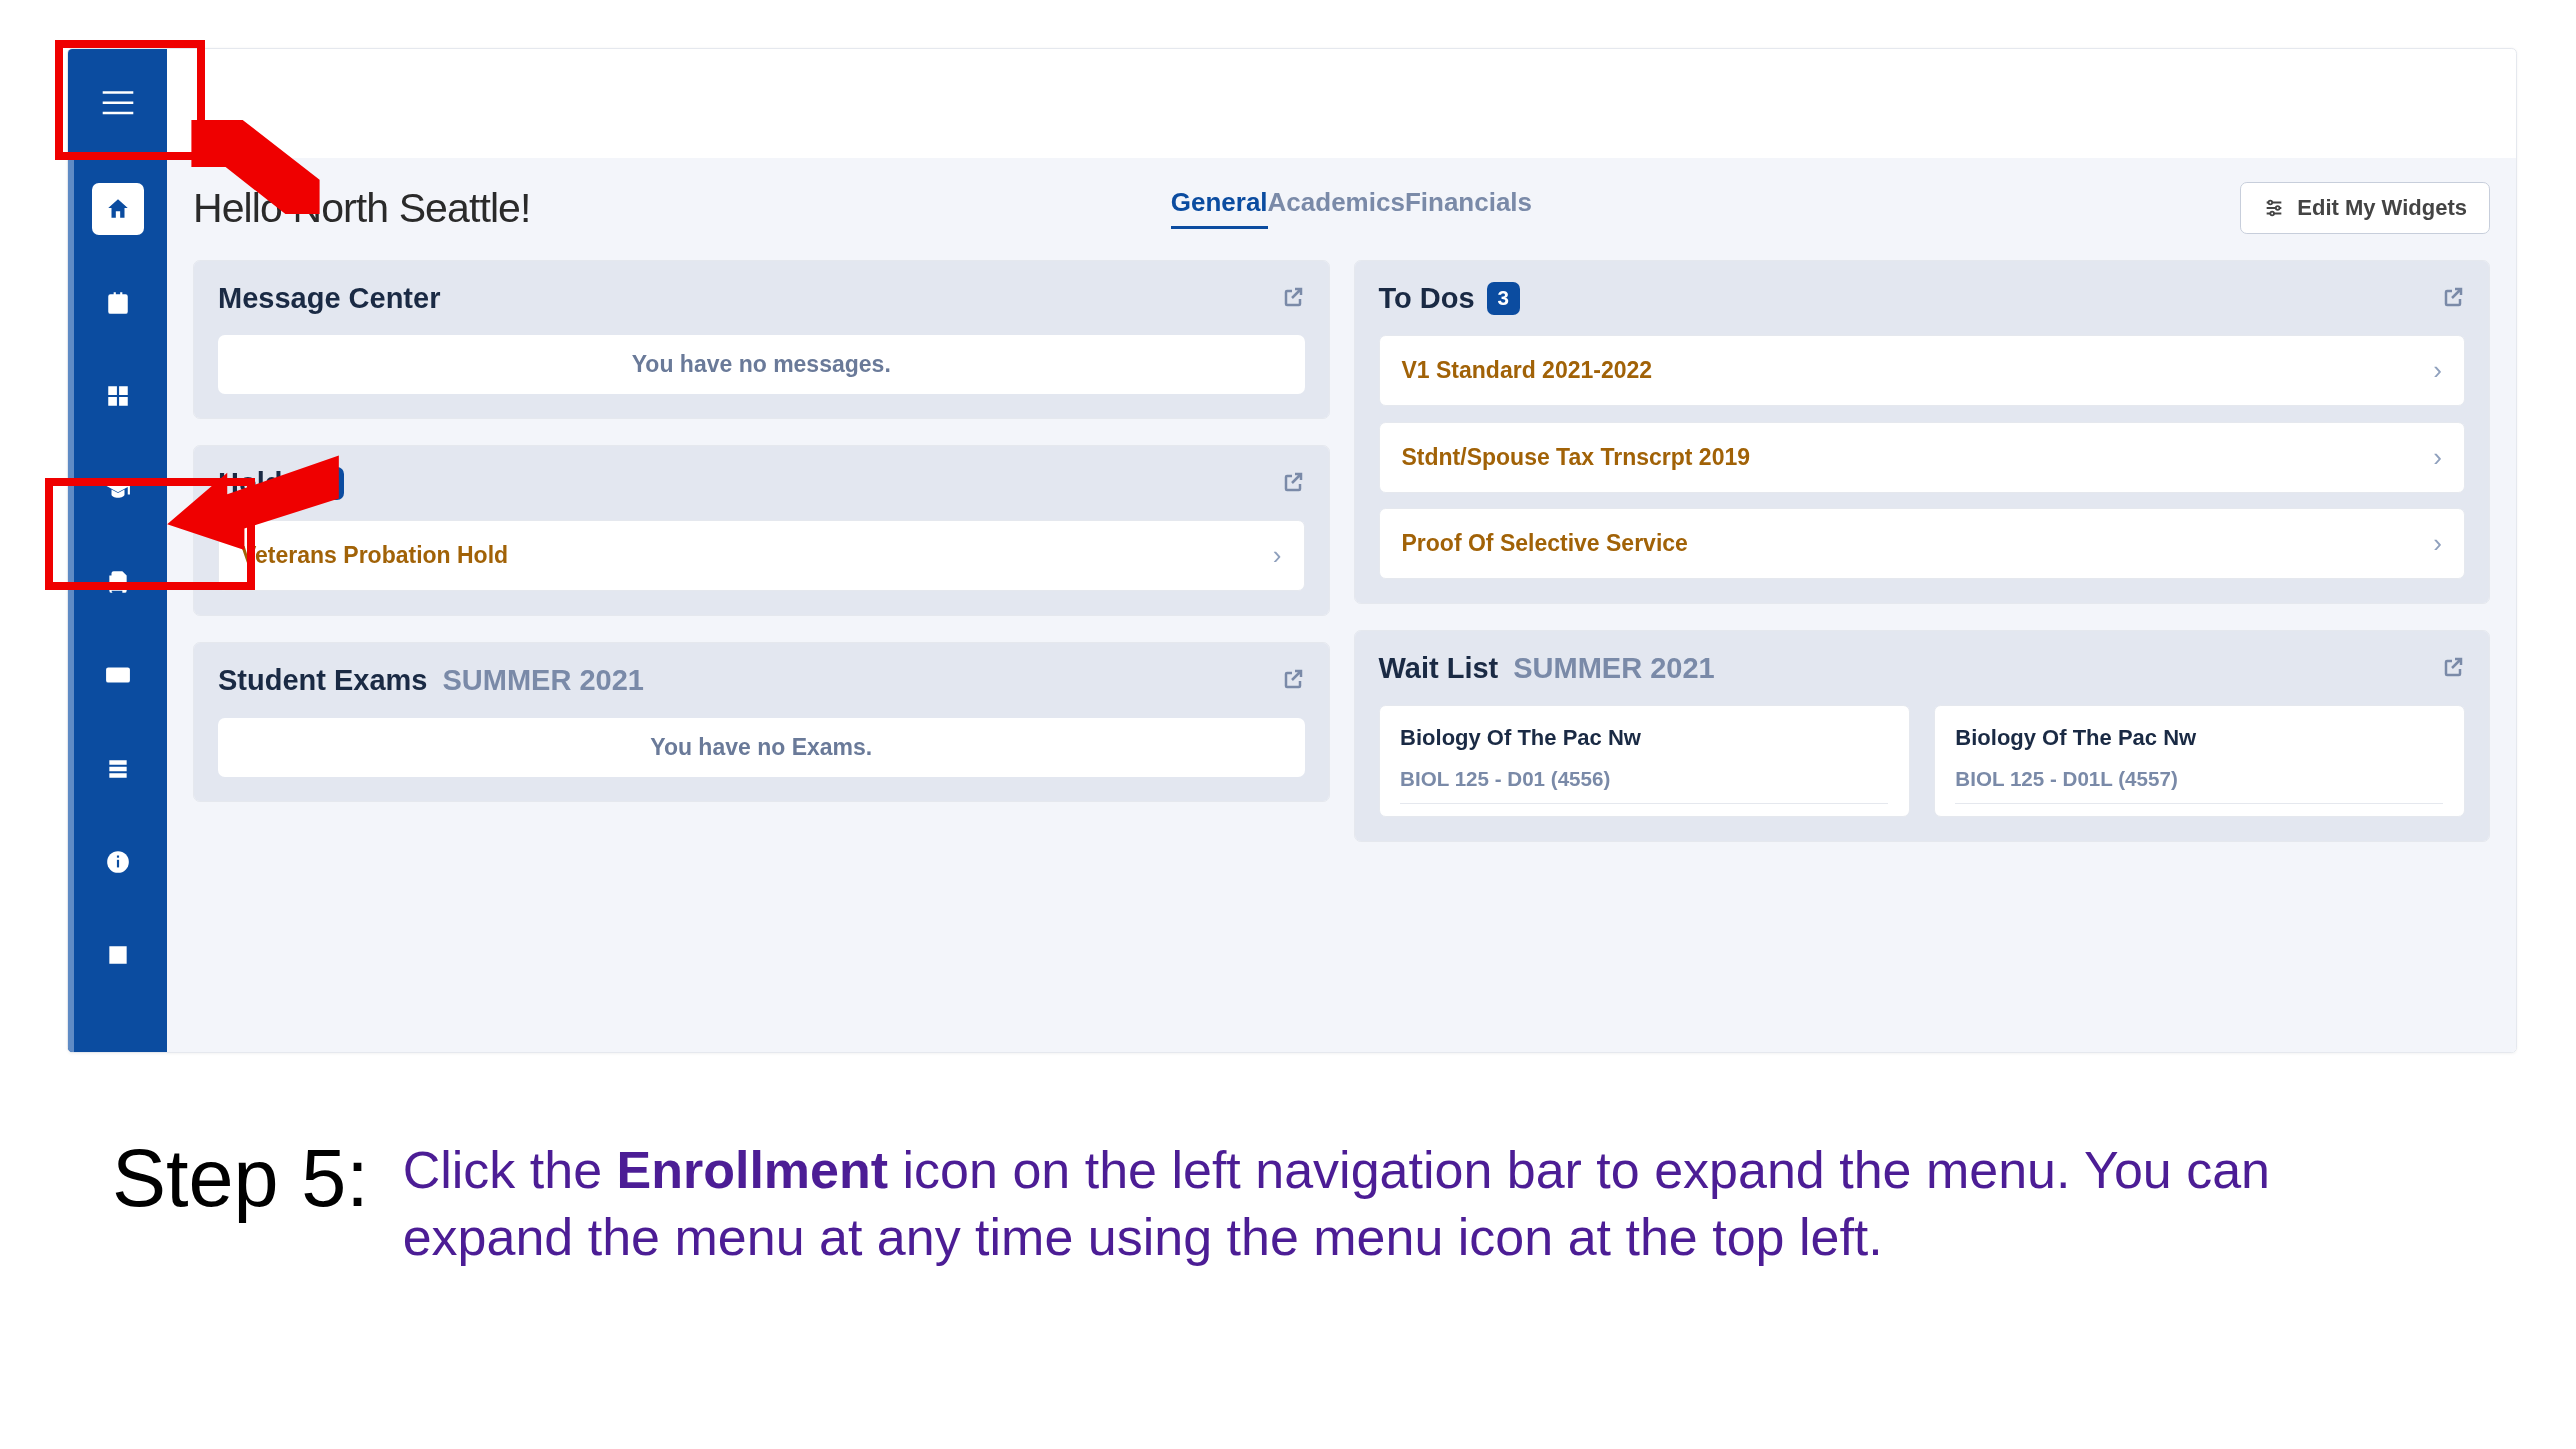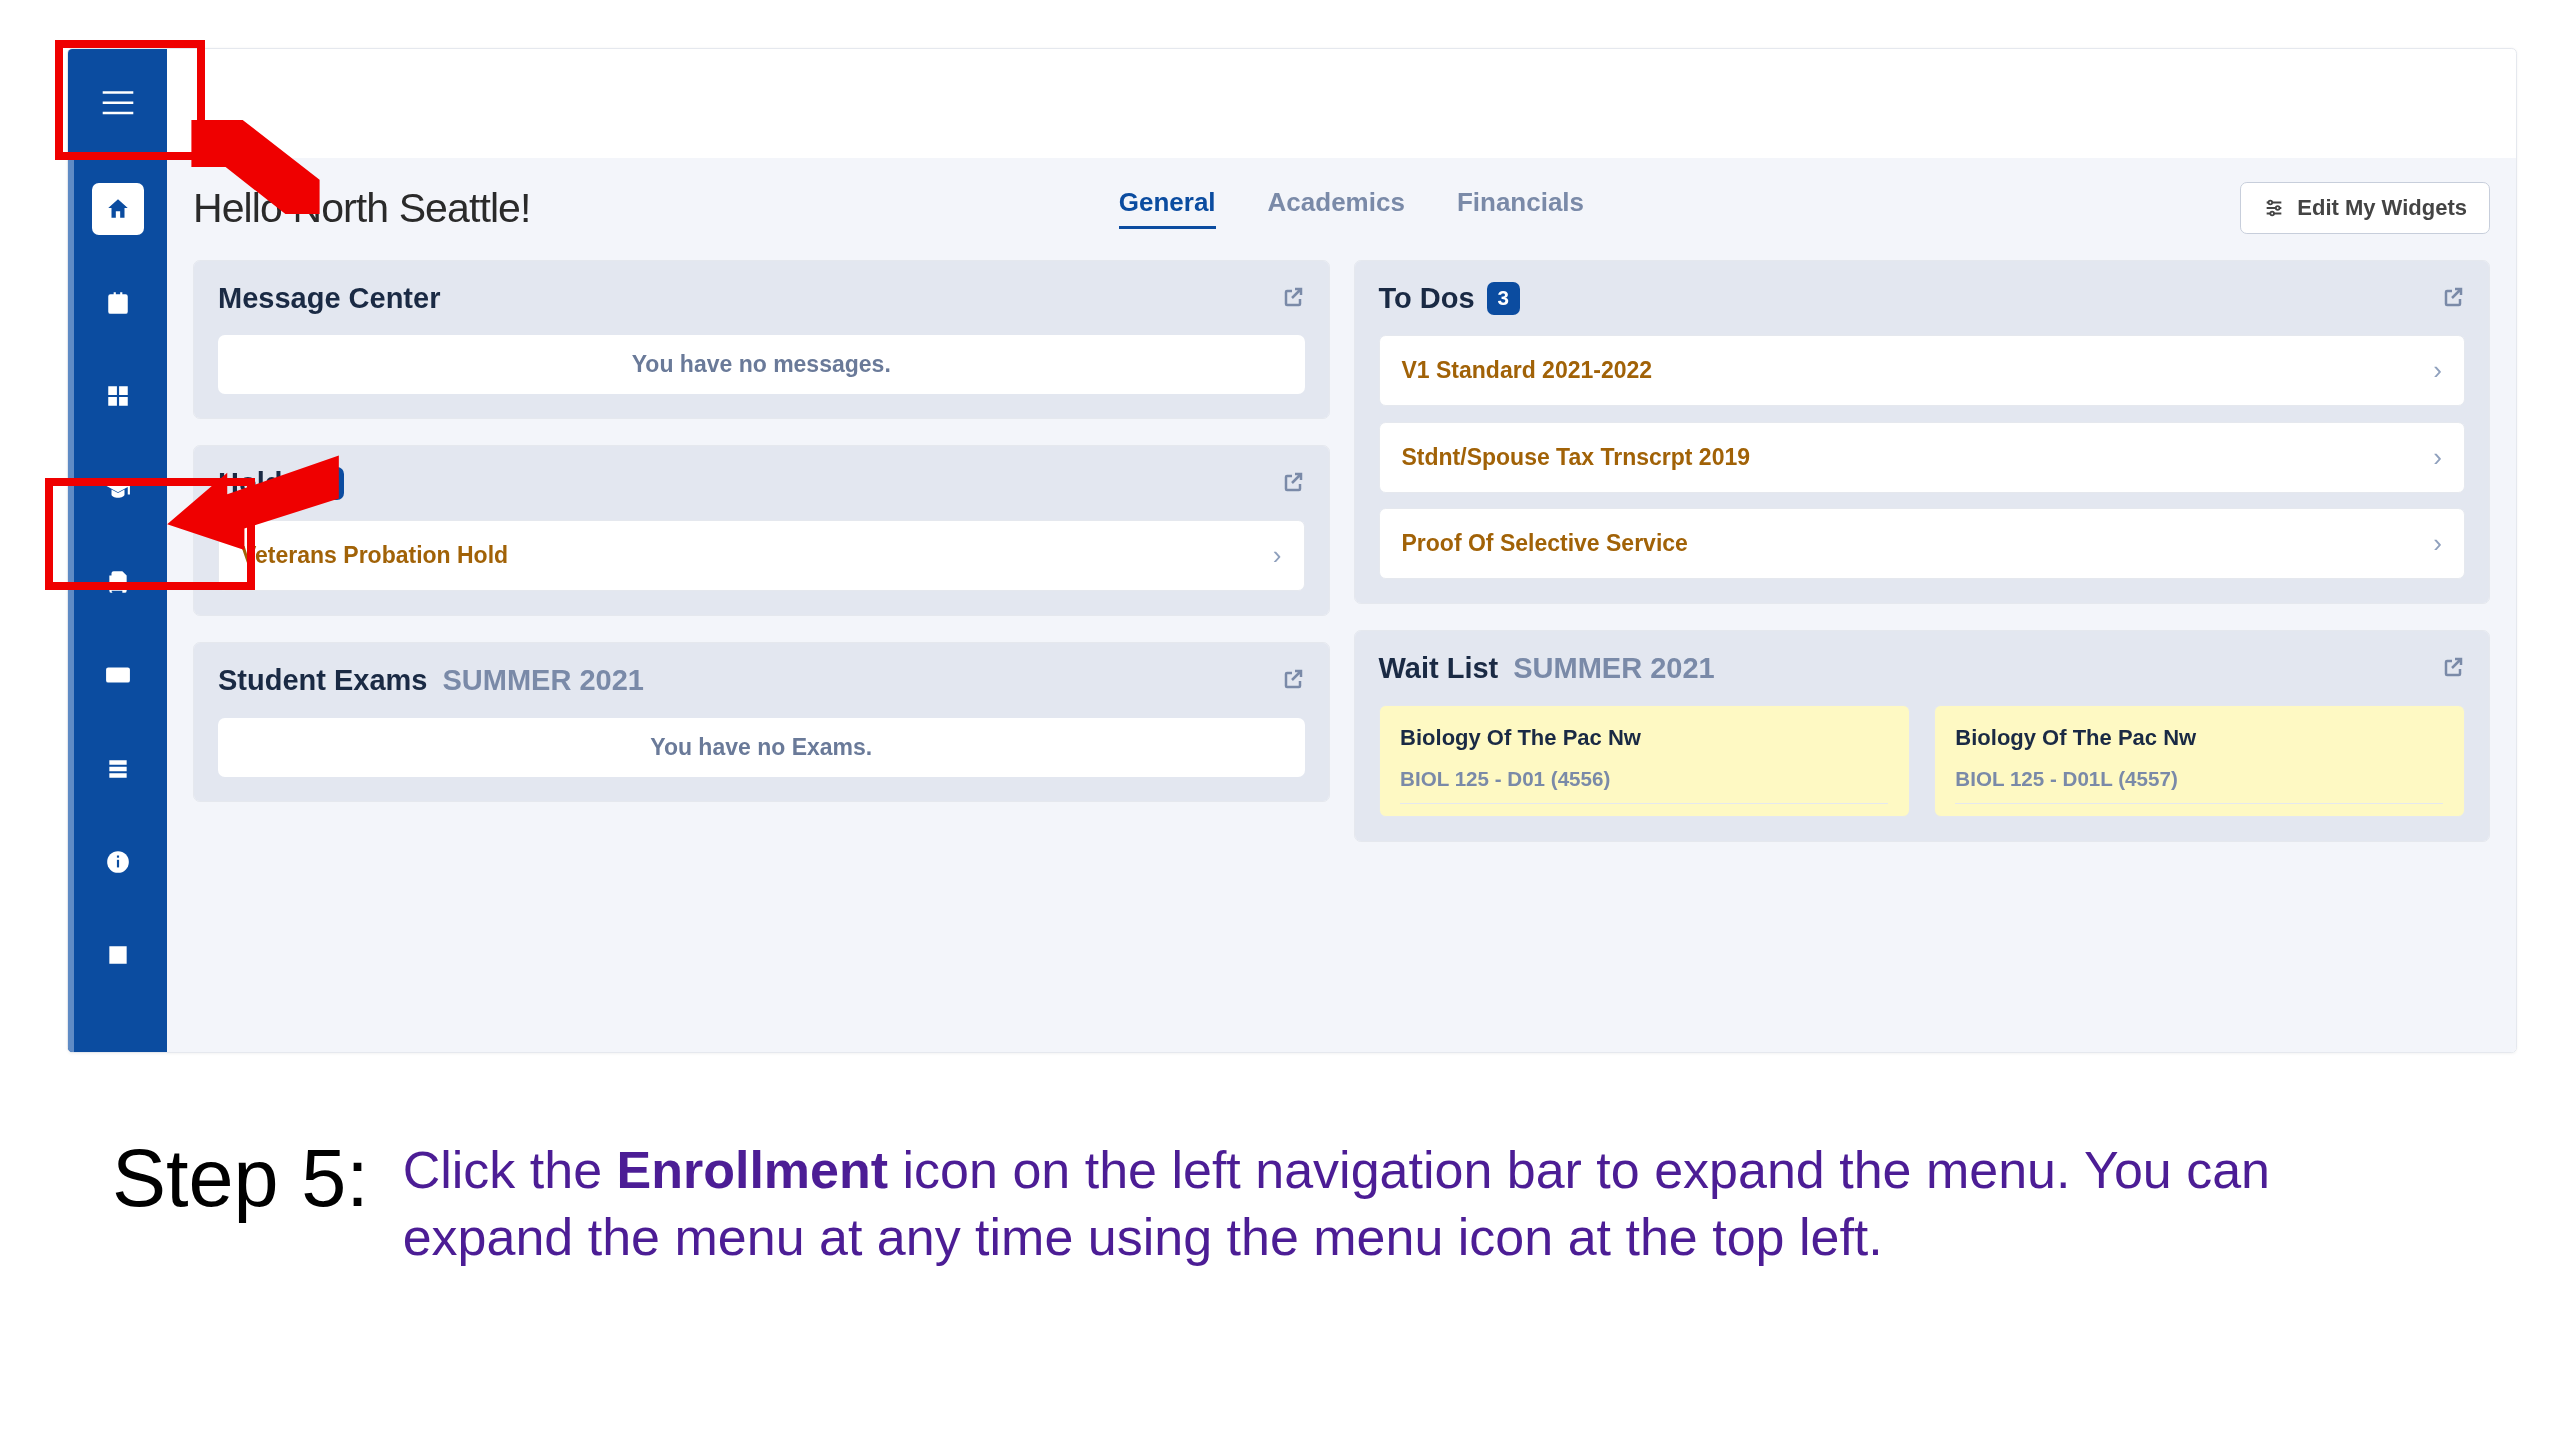--- a/index.html
+++ b/index.html
@@ -23,21 +23,21 @@
 .topbar { position: absolute; left: 99px; right: 0; top: 0; height: 109px; display: flex; align-items: center; padding: 0 26px; border-bottom: 0.9px solid #e5e8ee; background: #fff; }
 .page-title { font-size: 36px; font-weight: 700; letter-spacing: -0.4px; }
 .gear-btn { margin-left: auto; width: 48px; height: 48px; border: 1.7px solid #c7cedb; border-radius: 6.9px; display: flex; align-items:center; justify-content:center; cursor:pointer; }
 .gear-btn svg { width: 26px; height: 26px; fill: #7a8aa8; }
 
 
 .content { position: absolute; left: 99px; right: 0; top: 109px; bottom: 0; background: #f3f5fa; padding: 24px 26px 0 26px; overflow: hidden; }
 .content-header { display: flex; align-items: center; margin-bottom: 26px; }
 .hello { font-size: 41px; font-weight: 400; color: #2a2a2a; letter-spacing: -0.9px; }
 
-.tabs { display: flex; gap: 52px; margin: 4px auto; transform: translateX(-34px); }
+.tabs { display: flex; margin: 4px auto; transform: translateX(-34px); }
 .tab { font-size: 26px; color: #7a8aa8; padding-bottom: 8.6px; cursor: pointer; font-weight: 600; }
 .tab.active { color: #0b4ca0; border-bottom: 3.4px solid #0b4ca0; font-weight: 700; }
 
 .edit-widgets-btn { padding: 12px 22px; border: 1.7px solid #c7cedb; border-radius: 6.9px; display: flex; align-items: center; gap: 12px; font-size: 22px; font-weight: 600; color: #444; cursor: pointer; background: #fff; }
 
 
 .columns { display: flex; gap: 24px; }
 .col { flex: 1; display: flex; flex-direction: column; gap: 26px; }
 
 .widget { border: 0.9px solid #e5e8ee; border-radius: 6.9px; overflow: hidden; }
@@ -48,21 +48,21 @@
 .open-link { margin-left: auto; color: #7a8aa8; cursor: pointer; }
 .open-link svg { width: 24px; height: 24px; fill: none; stroke: #7a8aa8; stroke-width: 2.5; }
 
 .widget-body { background: #e3e7f0; padding: 0 24px 24px 24px; display: flex; flex-direction: column; gap: 15.5px; }
 .list-card { background: #fff; border: 0.9px solid #e5e8ee; border-radius: 6.9px; padding: 19px 22px; display: flex; align-items: center; cursor: pointer; }
 .list-card-text { font-size: 23px; font-weight: 700; color: #a16207; }
 .chevron { margin-left: auto; color: #8fa0bd; font-size: 26px; }
 .empty-msg { background: #fff; border-radius: 6.9px; padding: 16px; text-align: center; color: #6a7a99; font-size: 23px; font-weight: 600; }
 
 .waitlist-cards { display: flex; gap: 24px; padding: 0 24px 24px 24px; background:#e3e7f0; }
-.wl-card { flex: 1; background: #fef9c3; border-radius: 6.9px; padding: 19px 20.6px 12px 20.6px; border: 0.9px solid #e5e8ee; }
+.wl-card { flex: 1; background: #ffffff; border-radius: 6.9px; padding: 19px 20.6px 12px 20.6px; border: 0.9px solid #e5e8ee; }
 .wl-course { font-size: 22px; font-weight: 700; color: #1a2a44; }
 .wl-code { font-size: 20.6px; font-weight: 700; color: #7a8aa8; margin-top: 16px; }
 .wl-divider { height: 0.9px; background: #e5e8ee; margin-top: 12px; }
 
 
 .highlight-box { position: absolute; border: 8.6px solid #ef0000; pointer-events: none; z-index: 50; }
 .hl-menu { left: 55px; top: 40px; width: 150px; height: 120px; }
 .hl-enroll { left: 45px; top: 478px; width: 210px; height: 112px; }
 
 .arrow { position: absolute; z-index: 49; }

